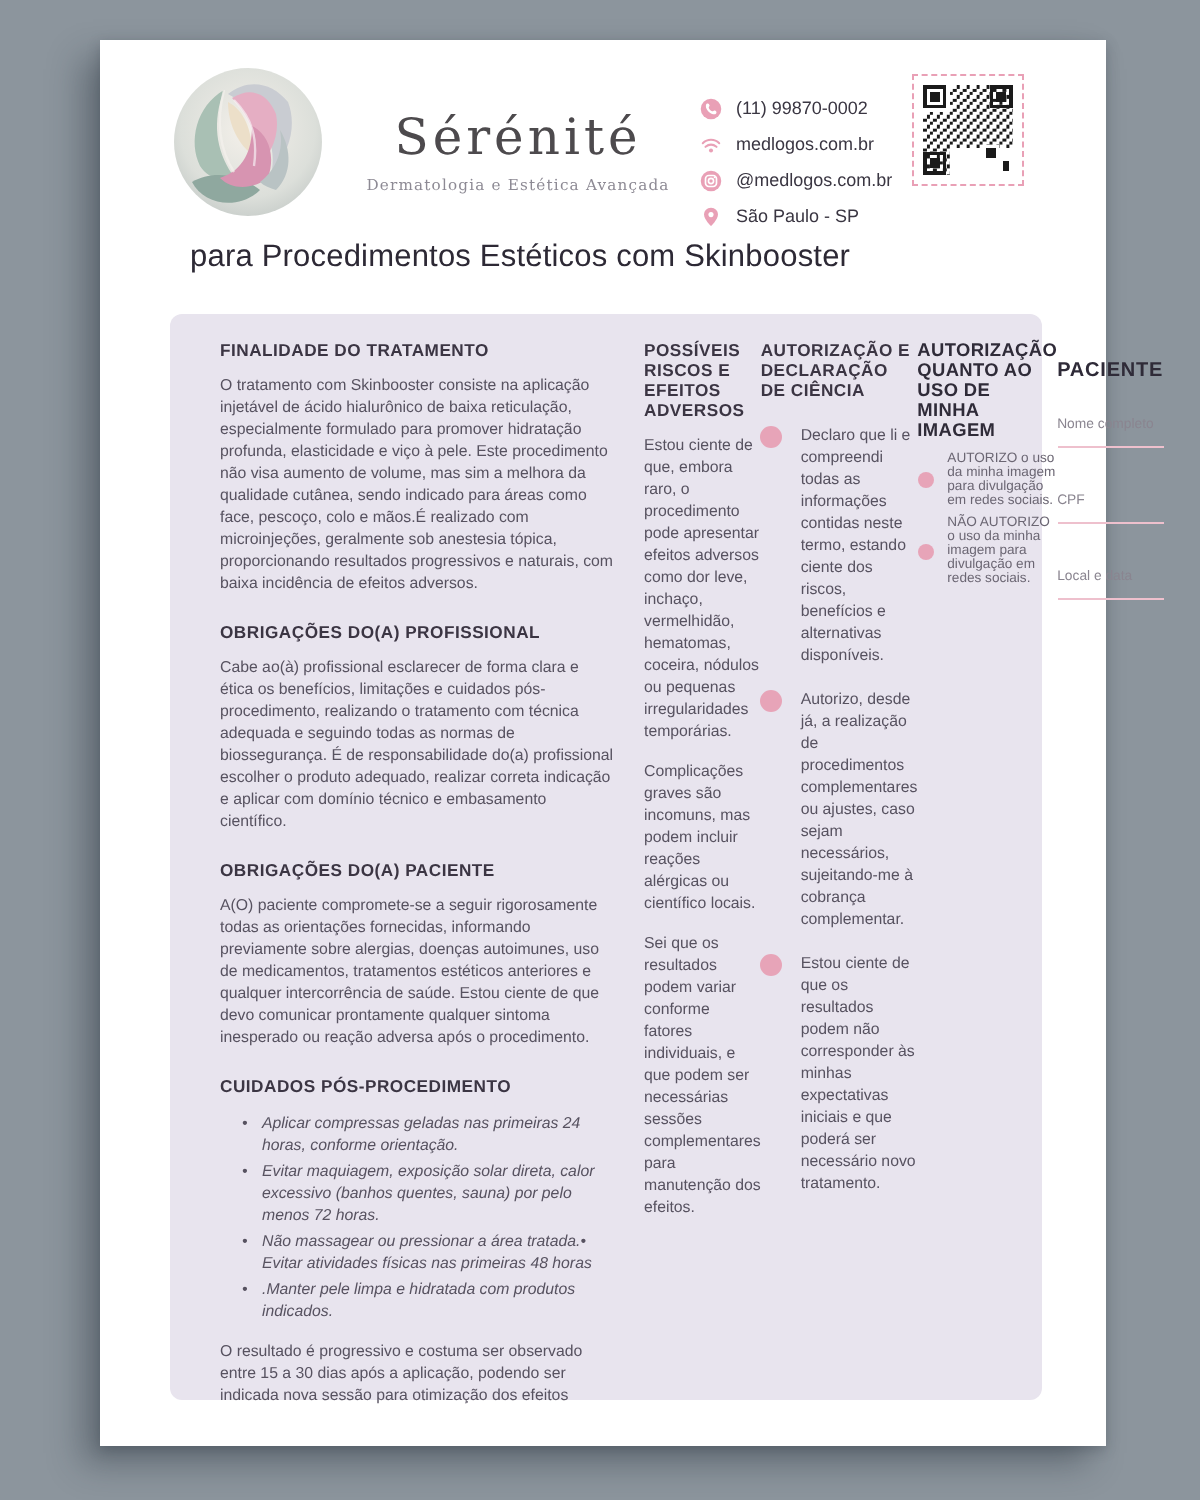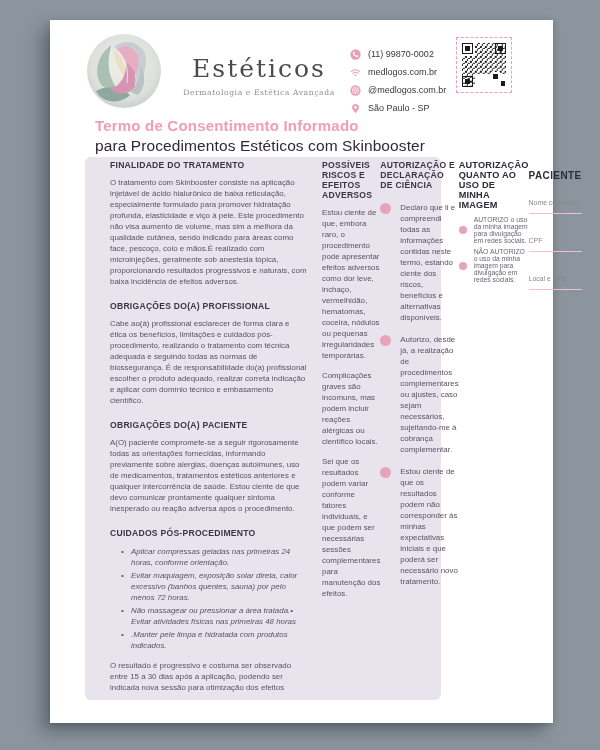--- a/index.html
+++ b/index.html
@@ -15,22 +15,22 @@
   .contact-row{display:flex;align-items:center;height:18px;}
   .contact-row svg{width:11px;height:11px;margin-right:7px;flex:0 0 auto;}
   .contact-text{font-size:9px;color:#3a3642;}
   .qr-wrap{position:absolute;left:406px;top:17px;border:1px dashed #e9a0b6;padding:3px;background:#fff;}
   .qr-wrap svg{display:block;width:48px;height:48px;}
   
   .doc-title{position:absolute;left:45px;top:97px;}
   .doc-title .t1{font-size:15px;font-weight:700;color:#f29cb5;letter-spacing:.2px;}
   .doc-title .t2{font-size:15.5px;font-weight:400;color:#2d2935;margin-top:3px;letter-spacing:.1px;}
   
-  .sheet{position:absolute;left:35px;top:137px;width:356px;height:543px;background:#e8e4ee;border-radius:6px;
-         box-sizing:border-box;padding:3px 16px 0 25px;display:flex;}
+  .sheet{position:absolute;left:35px;top:137px;width:436px;height:543px;background:#e8e4ee;border-radius:6px;
+         box-sizing:border-box;padding:13px 16px 0 25px;display:flex;}
   .col-left{width:197px;flex:0 0 auto;}
   .col-right{flex:1;margin-left:15px;display:flex;flex-direction:row;}
   .sec-h{font-size:8.6px;font-weight:700;color:#3b3543;letter-spacing:.25px;margin:0 0 7px 0;}
   .body-p{font-size:7.9px;line-height:11px;color:#575260;margin:0 0 9px 0;}
   .sec{margin-bottom:14px;}
   ul.bullets{margin:8px;padding:0 0 0 13px;list-style:none;font-style:italic;}
   ul.bullets li{font-size:7.9px;line-height:11px;color:#575260;position:relative;margin-bottom:2px;}
   ul.bullets li::before{content:"•";position:absolute;left:-10px;color:#575260;}
   .divider{border-top:1px solid #d5cfdc;margin:4px 0 12px 0;}
   .decl-item{display:flex;margin-bottom:11px;}
@@ -70,21 +70,21 @@
         <path d="M28 18 C36 22 40 32 40 44 C34 40 28 30 28 18Z" fill="#ecdfc9"></path>
         <path d="M40 30 C48 34 52 44 48 56 C40 62 30 62 24 56 C36 52 40 42 40 30Z" fill="#d794b1"></path>
         <path d="M44 58 C52 52 56 42 54 32 C60 42 60 54 52 62 C49 61 46 60 44 58Z" fill="#b9c3c4"></path>
         <path d="M26 12 C22 28 24 42 31 53" fill="none" stroke="#f4f1ec" stroke-width="1.2" opacity=".7"></path>
         <path d="M31 17 C40 26 43 36 41 50" fill="none" stroke="#f7eef2" stroke-width="1.2" opacity=".7"></path>
       </g>
     </svg>
   </div>
 
   <div class="brand">
-    <div class="brand-name">Estéticos</div>
+    <div class="brand-name">Sérénité</div>
     <div class="brand-tagline">Dermatologia e Estética Avançada</div>
   </div>
 
   <div class="contact">
     <div class="contact-row">
       <svg viewBox="0 0 12 12">
         <circle cx="6" cy="6" r="5.6" fill="#e9a0b6"></circle>
         <path d="M3.6 3.2 C4.6 2.6 5 3.4 5.2 4 C5.4 4.6 4.6 4.8 4.8 5.4 C5.1 6.2 5.8 6.9 6.6 7.2 C7.2 7.4 7.4 6.6 8 6.8 C8.6 7 9.4 7.4 8.8 8.4 C8.2 9.2 6.8 9 5.4 8 C4 7 3 5.4 3.2 4.2 C3.25 3.75 3.4 3.35 3.6 3.2Z" fill="#fff"></path>
       </svg>
       <span class="contact-text">(11) 99870-0002</span>
@@ -138,21 +138,20 @@
         <path d="M1 21h7v7h-7z M2 22v5h5v-5z" fill-rule="evenodd"></path>
         <rect x="3" y="23" width="3" height="3"></rect>
         <rect x="19" y="19" width="5" height="5" fill="#fff"></rect>
         <rect x="20" y="20" width="3" height="3"></rect>
         <rect x="25" y="24" width="2" height="3"></rect>
       </g>
     </svg>
   </div>
 
   <div class="doc-title">
-    <div class="t1">Termo de Consentimento Informado</div>
     <div class="t2">para Procedimentos Estéticos com Skinbooster</div>
   </div>
 
   <div class="sheet">
 
     <div class="col-left">
       <div class="sec">
         <div class="sec-h">FINALIDADE DO TRATAMENTO</div>
         <p class="body-p">O tratamento com Skinbooster consiste na aplicação injetável de ácido hialurônico de baixa reticulação, especialmente formulado para promover hidratação profunda, elasticidade e viço à pele. Este procedimento não visa aumento de volume, mas sim a melhora da qualidade cutânea, sendo indicado para áreas como face, pescoço, colo e mãos.É realizado com microinjeções, geralmente sob anestesia tópica, proporcionando resultados progressivos e naturais, com baixa incidência de efeitos adversos.</p>
       </div>

